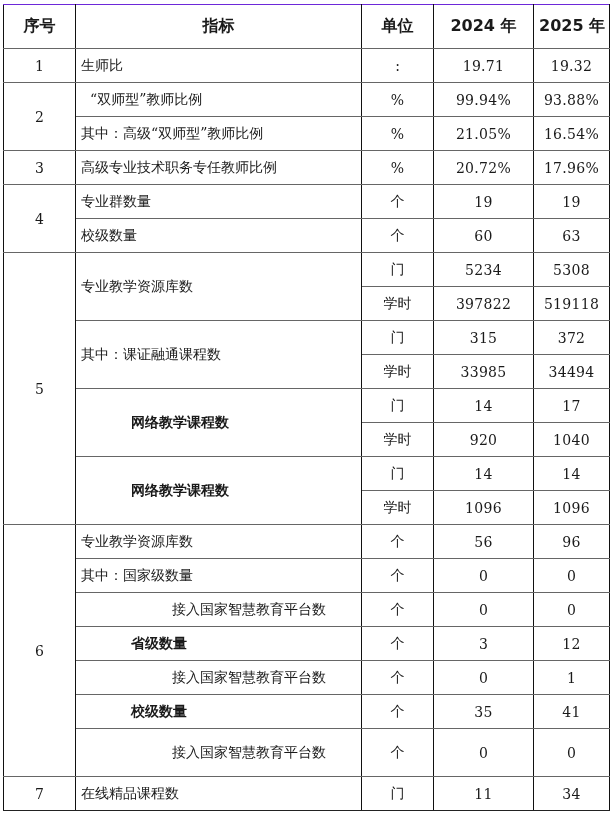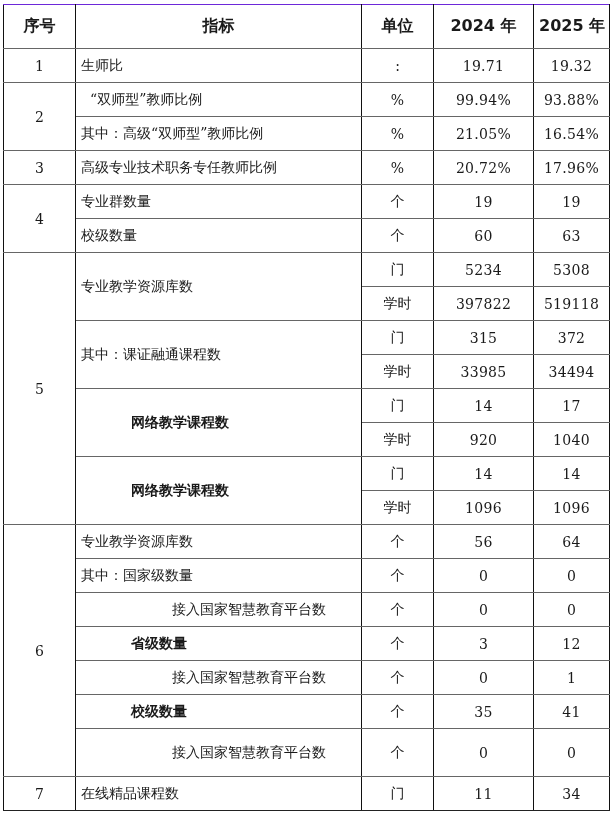--- a/index.html
+++ b/index.html
@@ -150,21 +150,21 @@
       <td class="unit">学时</td>
       <td class="num">1096</td>
       <td class="num">1096</td>
     </tr>
 
     <tr>
       <td class="seq" rowspan="7">6</td>
       <td class="ind">专业教学资源库数</td>
       <td class="unit">个</td>
       <td class="num">56</td>
-      <td class="num">64</td>
+      <td class="num">96</td>
     </tr>
     <tr class="inner">
       <td class="ind">其中：国家级数量</td>
       <td class="unit">个</td>
       <td class="num">0</td>
       <td class="num">0</td>
     </tr>
     <tr class="inner">
       <td class="ind lvl2">接入国家智慧教育平台数</td>
       <td class="unit">个</td>

